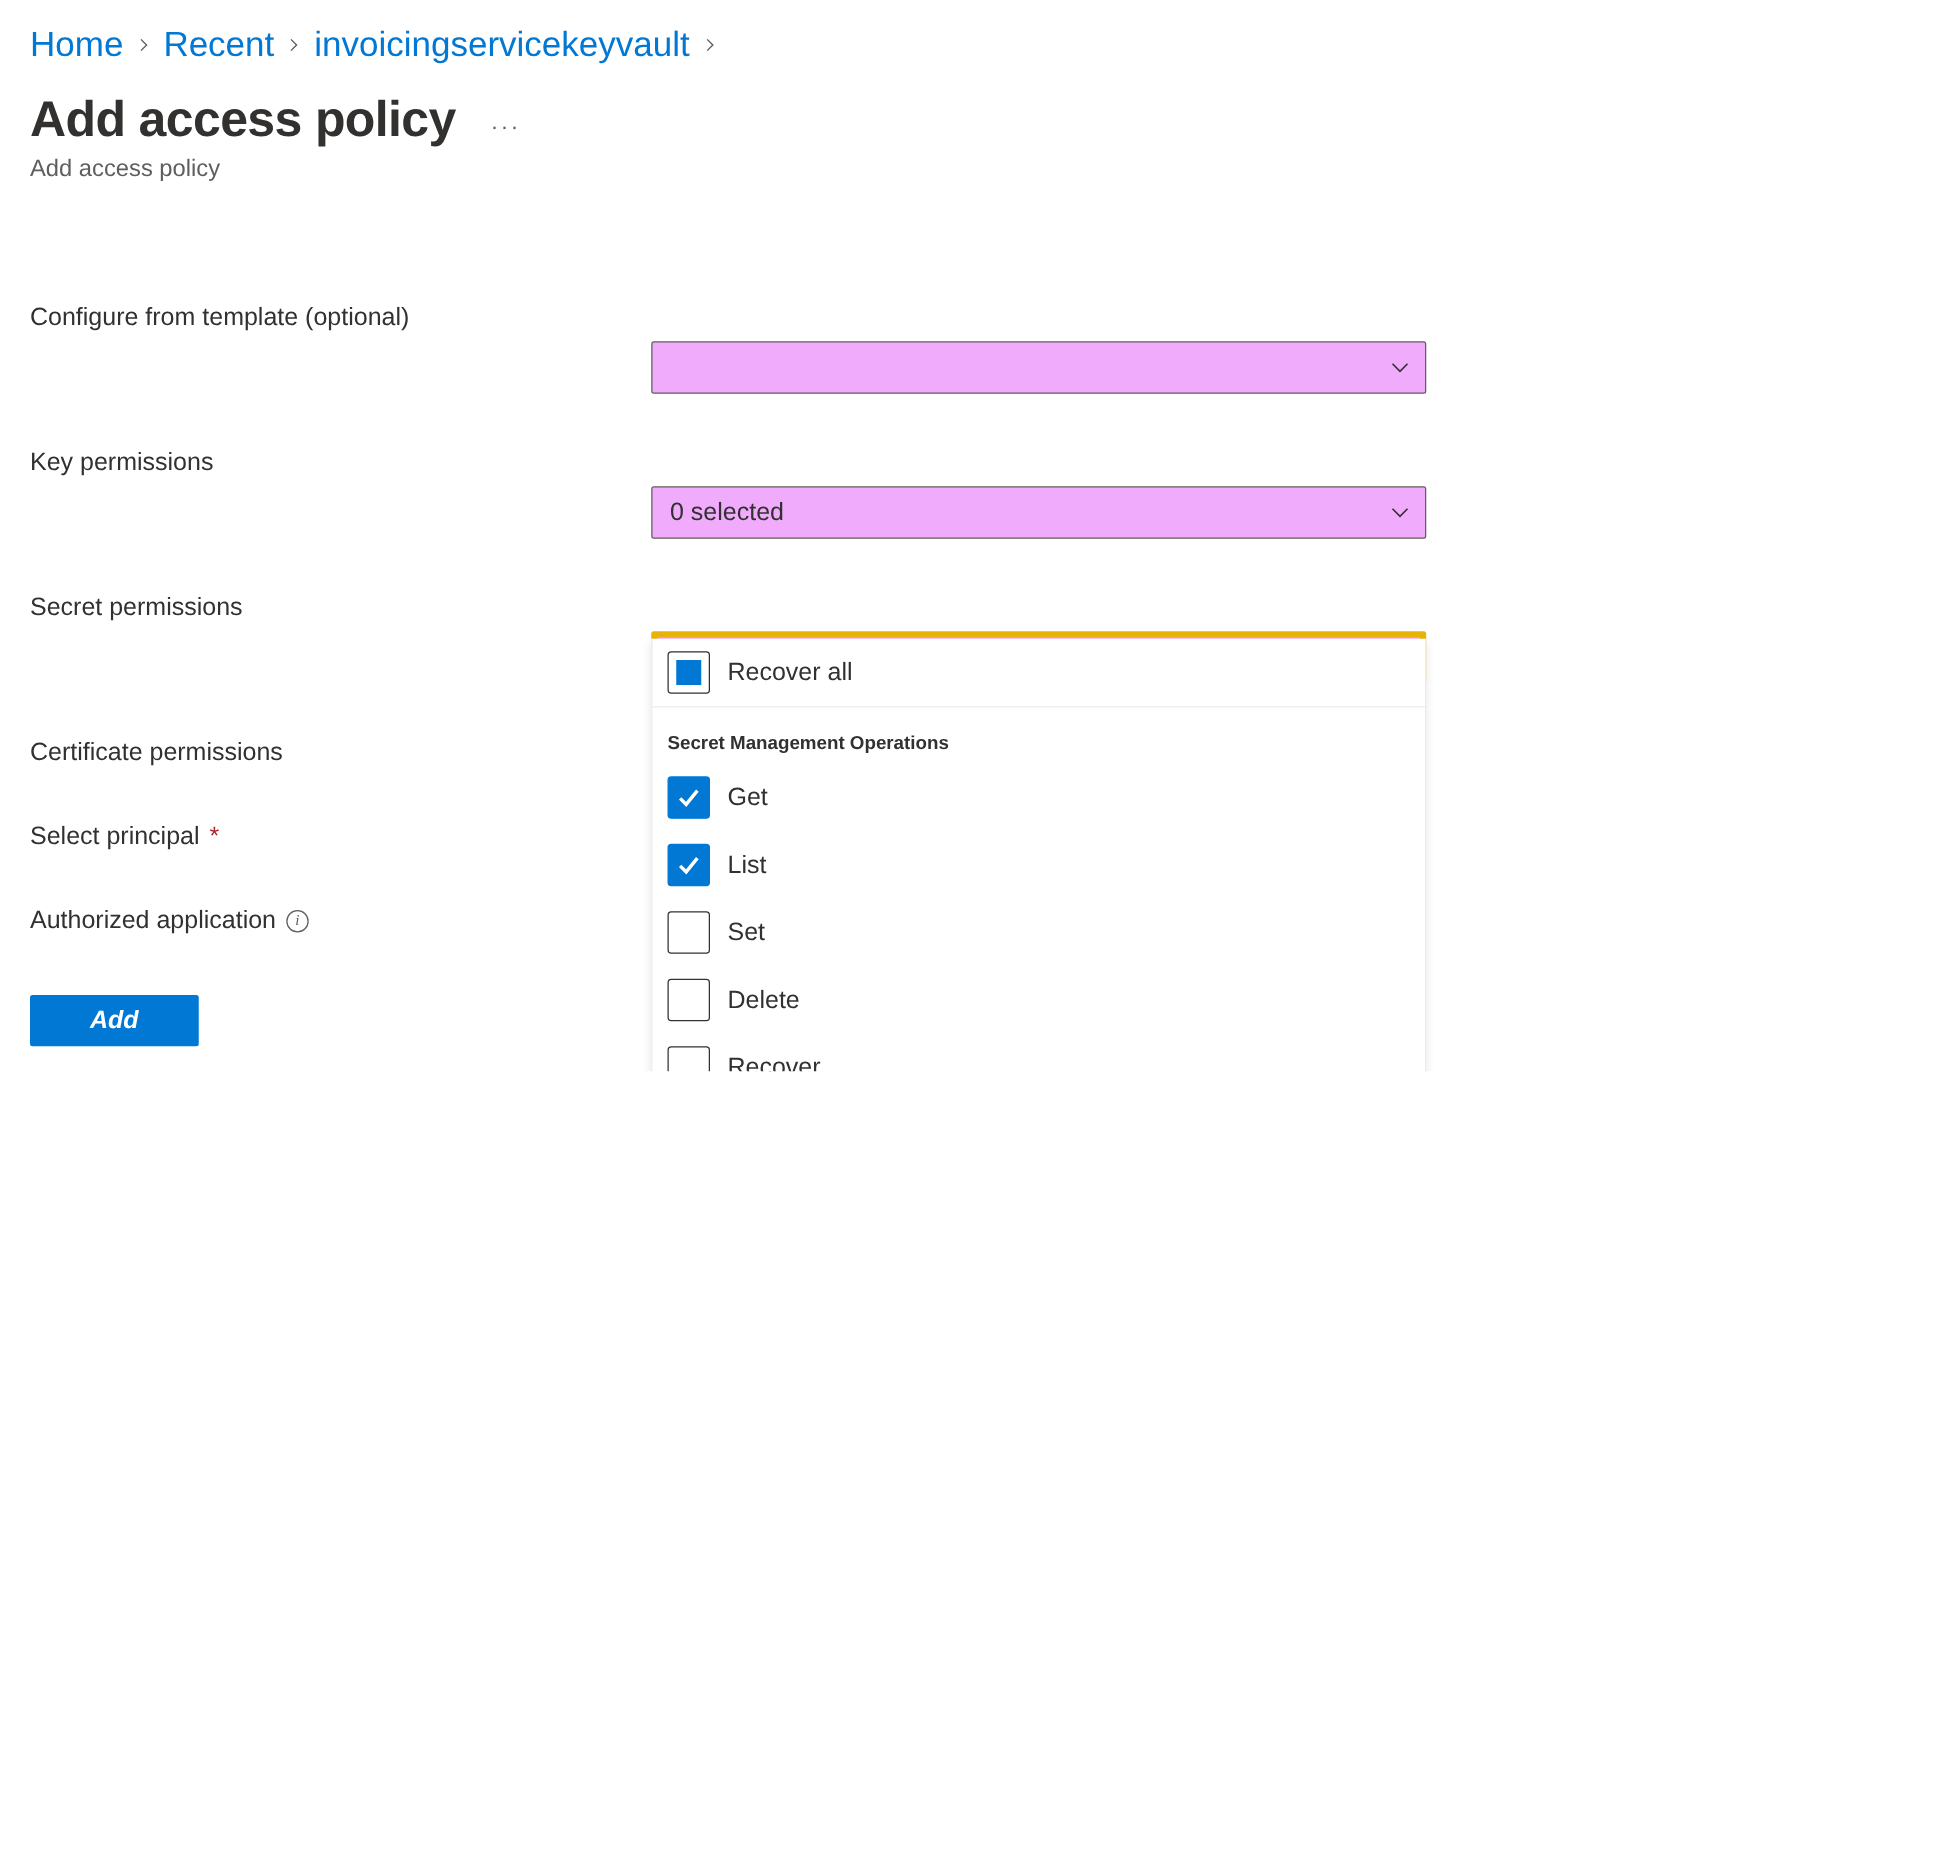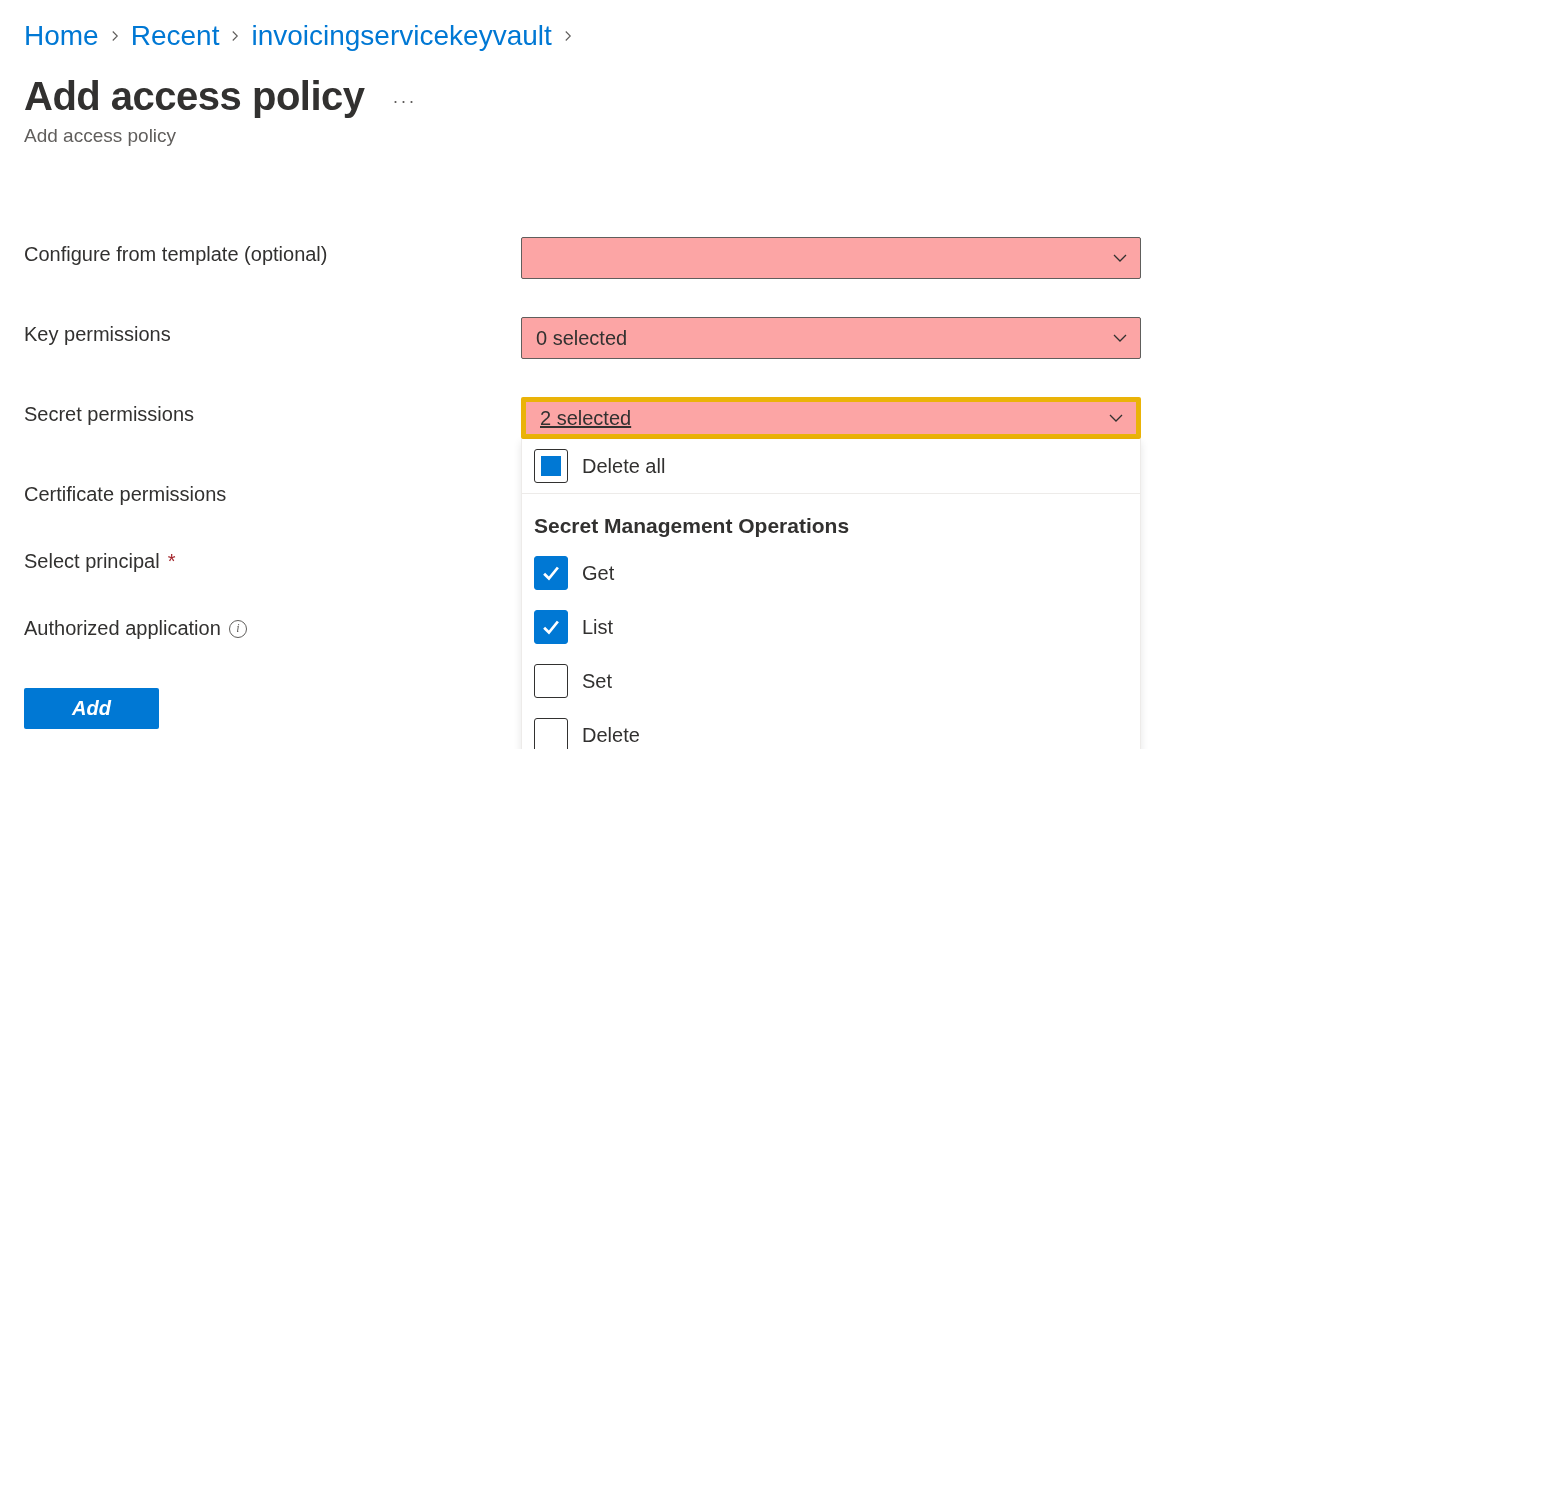--- a/index.html
+++ b/index.html
@@ -87,28 +87,29 @@
     .form-control {
       flex: 1;
       max-width: 620px;
       position: relative;
     }
     .dropdown {
       width: 100%;
       height: 42px;
       border: 1px solid #605e5c;
       border-radius: 2px;
-      background: #fca5a5;
+      background: #f0abfc;
       display: flex;
       align-items: center;
       justify-content: space-between;
       padding: 0 12px 0 14px;
       cursor: pointer;
       font-size: 20px;
       color: #323130;
+      margin-top: 36px;
     }
     .dropdown.active {
       border: 5px solid #eab308;
       text-decoration: underline;
     }
     .chevron {
       display: inline-flex;
     }
     .chevron svg { width: 16px; height: 16px; }
     .dropdown-panel {
@@ -158,21 +159,21 @@
     .checkbox.checked svg {
       width: 22px;
       height: 22px;
       stroke: #ffffff;
     }
     .option-label {
       font-size: 20px;
       color: #323130;
     }
     .group-heading {
-      font-size: 21px;
+      font-size: 15px;
       font-weight: 600;
       color: #323130;
       padding: 20px 12px 8px 12px;
     }
     .add-button {
       background: #0078d4;
       color: #ffffff;
       border: none;
       font-size: 20px;
       font-weight: 600;
@@ -251,21 +252,21 @@
       <span class="chevron">
           <svg viewBox="0 0 16 16">
             <path d="M2 5 L8 11 L14 5" fill="none" stroke="#323130" stroke-width="1.3"></path>
           </svg>
         </span>
     </div>
     <div class="dropdown-panel">
       <div class="panel-header">
         <div class="option-row" style="padding:0;">
           <span class="checkbox indeterminate"></span>
-          <span class="option-label">Delete all</span>
+          <span class="option-label">Recover all</span>
         </div>
       </div>
       <div id="secret-groups">
           <div class="group-heading">Secret Management Operations</div>
           <div class="option-row">
             <span class="checkbox checked">
               <svg viewBox="0 0 16 16">
                 <path d="M3 8.5 L6.5 12 L13 4" fill="none" stroke="#ffffff" stroke-width="2"></path>
               </svg>
             </span>

